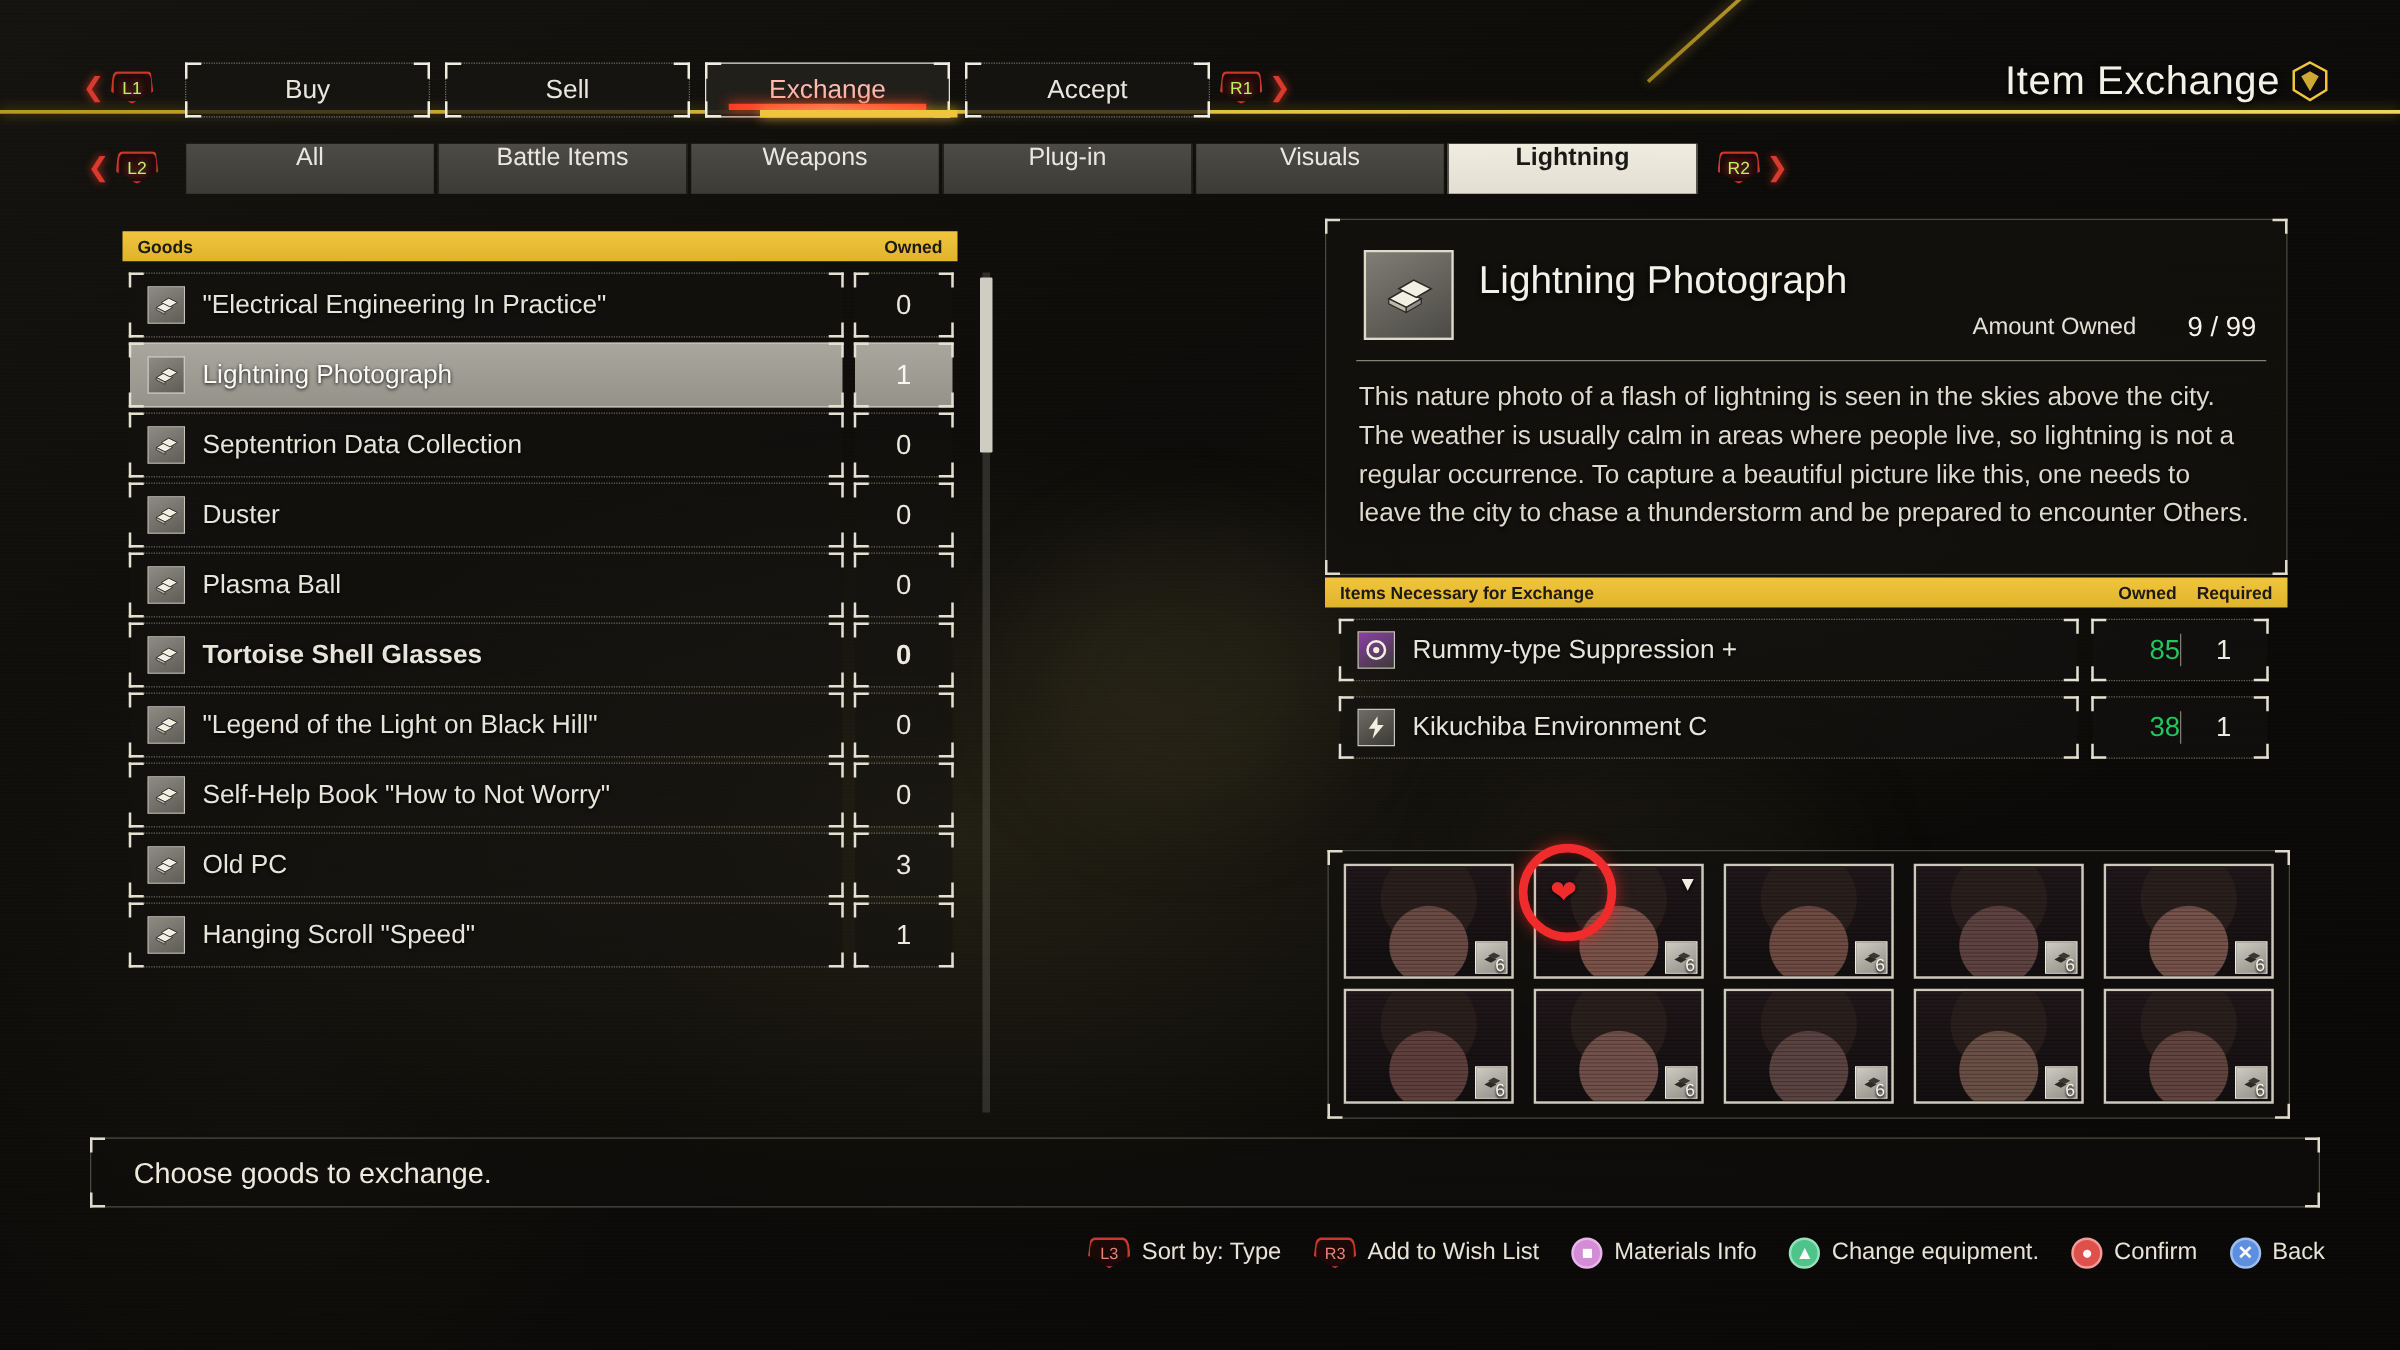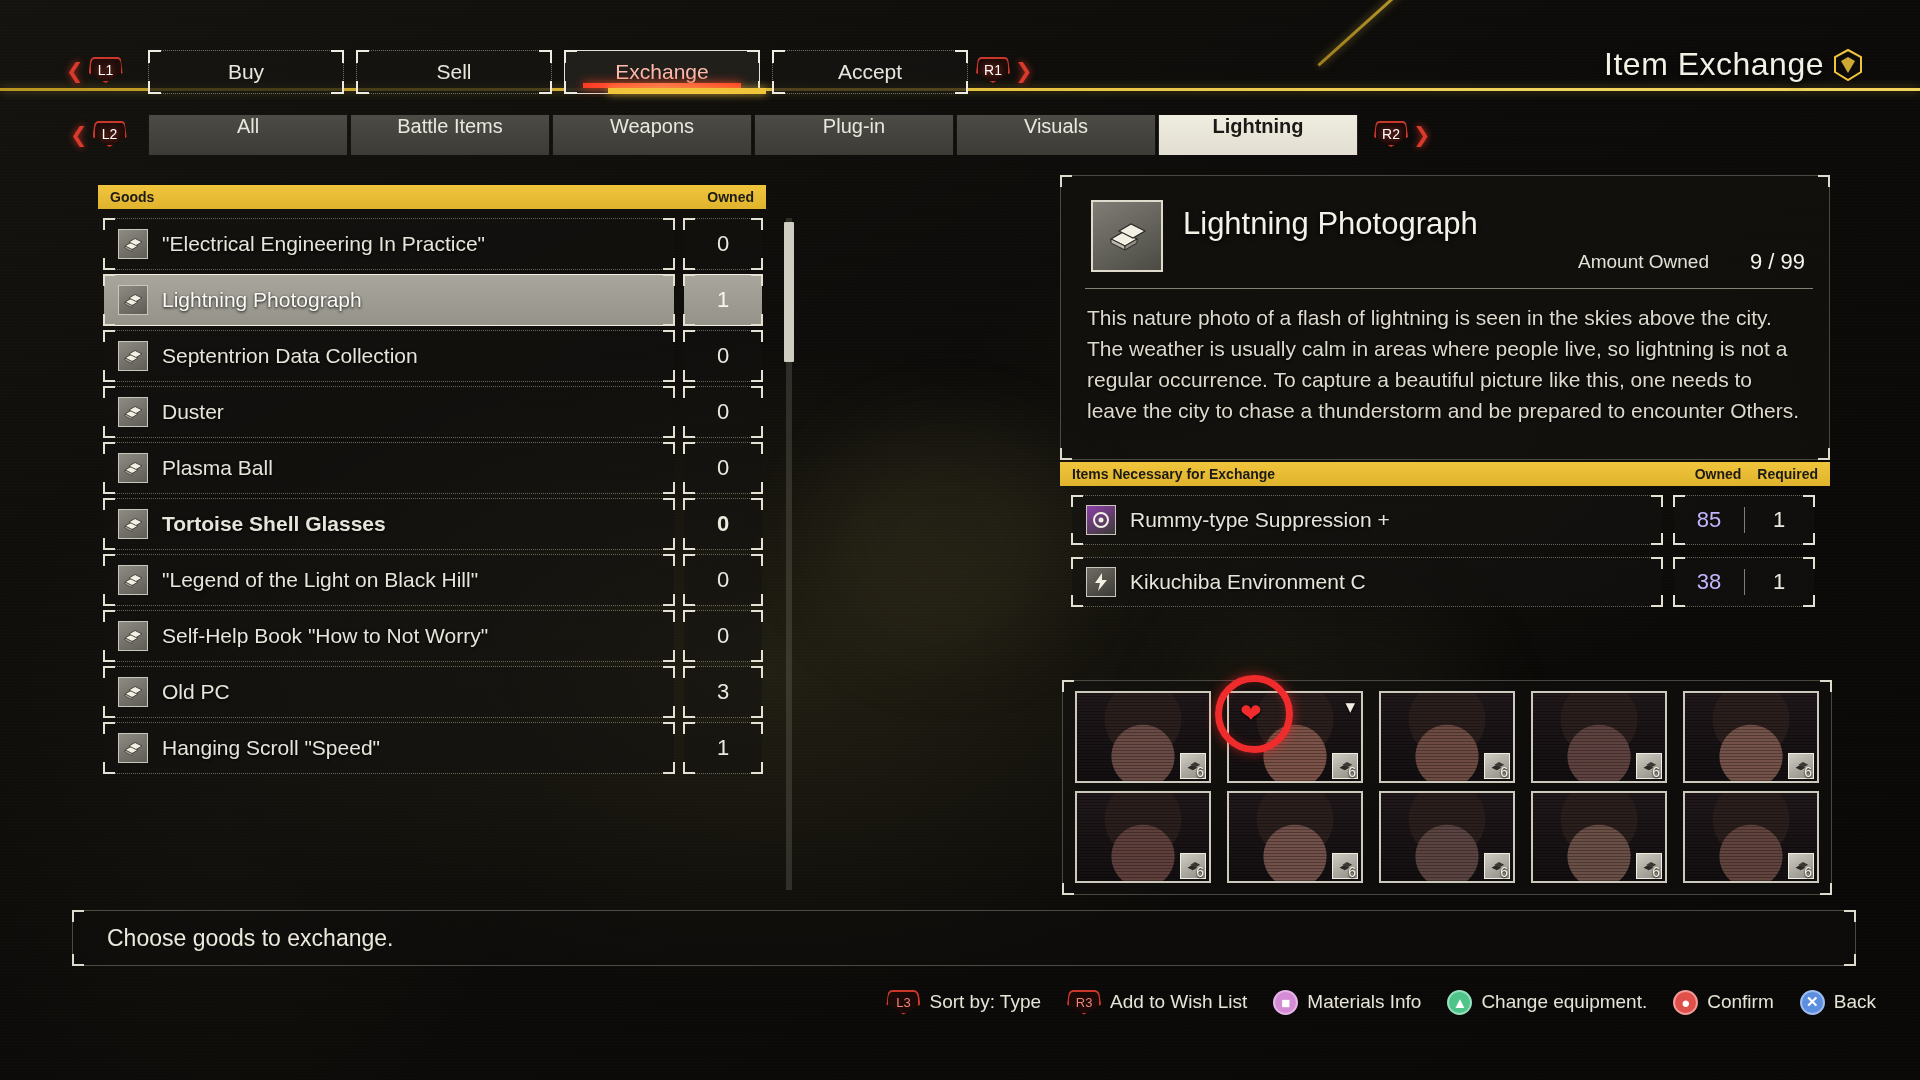--- a/index.html
+++ b/index.html
@@ -56,21 +56,21 @@
 
   
   #tabrow1{ position:absolute; left:0; top:50px; width:1920px; height:46px; }
   .bumper{
     position:absolute; display:flex; align-items:center; gap:5px; top:7px;
   }
   .bumper .arrow{ color:#d93a2b; font-size:21px; text-shadow:0 0 7px rgba(230,60,40,.8); line-height:1;}
   .bmp-key{
     width:34px;height:26px;border:2px solid #c9382b;border-radius:5px/9px;
     display:flex;align-items:center;justify-content:center;
-    font-size:14px;color:#ffffff;background:rgba(40,10,8,.55);
+    font-size:14px;color:#bef264;background:rgba(40,10,8,.55);
     clip-path:polygon(6% 0,94% 0,100% 62%,50% 100%,0 62%);
     text-shadow:0 0 6px rgba(240,80,60,.9);
   }
   .tab1{
     position:absolute; top:0; height:44px; width:196px;
     display:flex; align-items:center; justify-content:center;
     font-size:21px; color:#e9e7dd; background:rgba(22,21,18,.72);
     border:1px dotted rgba(225,222,205,.45);
   }
   .tab1.sel{
@@ -195,21 +195,21 @@
     border-bottom:1px dotted rgba(222,219,200,.42);
   }
   .mname .txt{ font-size:21px; color:#e7e5da; text-shadow:0 1px 3px #000;}
   .mnums{
     position:absolute; left:602px; top:0; width:140px; height:50px;
     background:rgba(20,19,16,.6);
     display:flex; align-items:center;
     border-top:1px dotted rgba(222,219,200,.42);
     border-bottom:1px dotted rgba(222,219,200,.42);
   }
-  .mnums .owned{ width:70px; text-align:center; font-size:22px; color:#c4b5fd;}
+  .mnums .owned{ width:70px; text-align:right; font-size:22px; color:#22c55e;}
   .mnums .bar{ width:1px; height:26px; background:rgba(220,217,200,.55);}
   .mnums .req{ width:68px; text-align:center; font-size:22px; color:#eceadf;}
 
   
   #grid{
     position:absolute; left:1062px; top:680px; width:770px; height:215px;
     border:1px solid rgba(210,206,188,.30);
     background:rgba(18,17,14,.55);
   }
   #grid .cor{border-color:#dedbcc;}
@@ -256,21 +256,21 @@
     background:rgba(16,15,13,.55);
     display:flex; align-items:center; padding-left:34px;
     font-size:23px; color:#ece9dd;
   }
   #status .cor{border-color:#dedbcc;}
 
   
   #hints{
     position:absolute; left:0; top:982px; width:1920px; height:40px;
     display:flex; align-items:center; justify-content:flex-end;
-    gap:26px; padding-right:44px;
+    gap:26px; padding-right:60px;
     font-size:19px; color:#e6e3d7;
   }
   .hint{ display:flex; align-items:center; gap:9px;}
   .stick{
     width:34px;height:25px;border:2px solid #c9382b;border-radius:6px/10px;
     display:flex;align-items:center;justify-content:center;
     font-size:13px;color:#ef8378;background:rgba(40,10,8,.55);
     clip-path:polygon(6% 0,94% 0,100% 60%,50% 100%,0 60%);
   }
   .pad{

